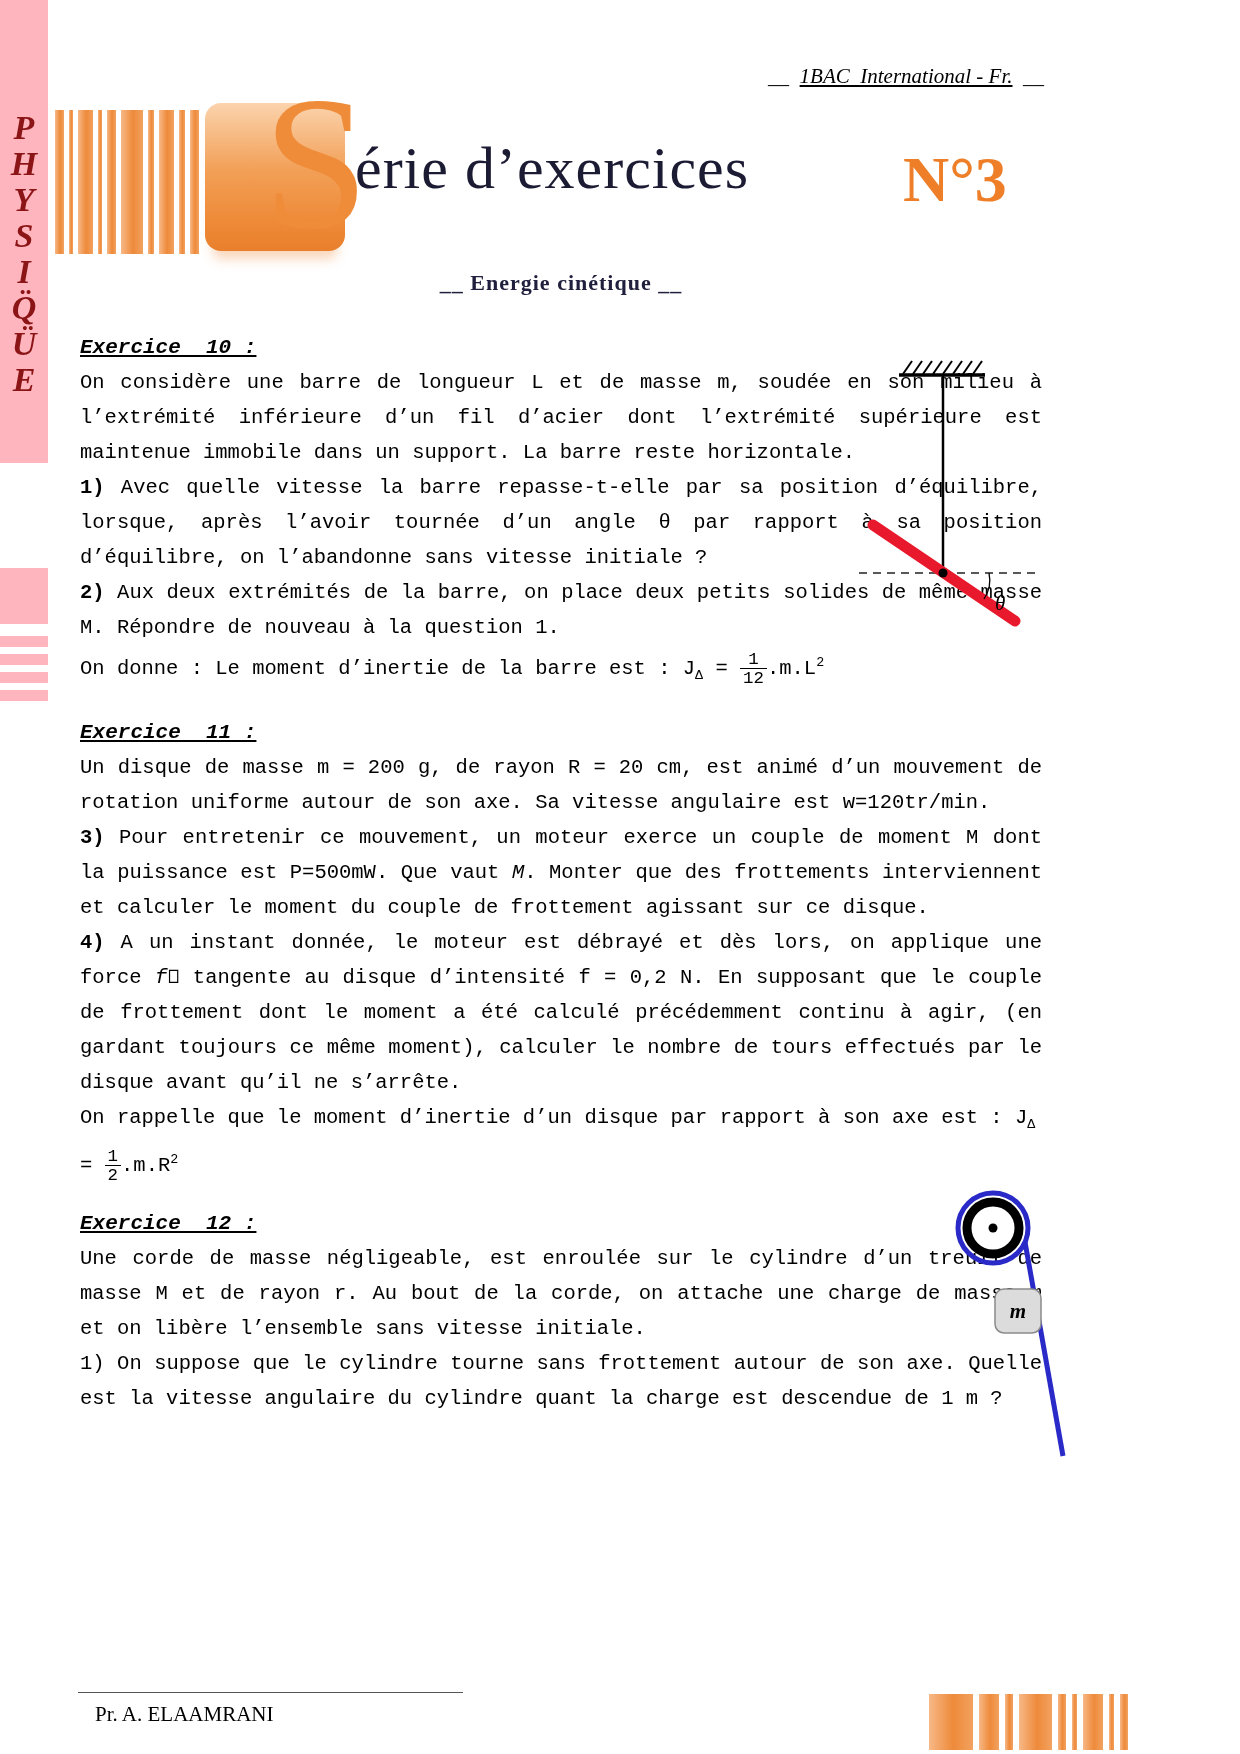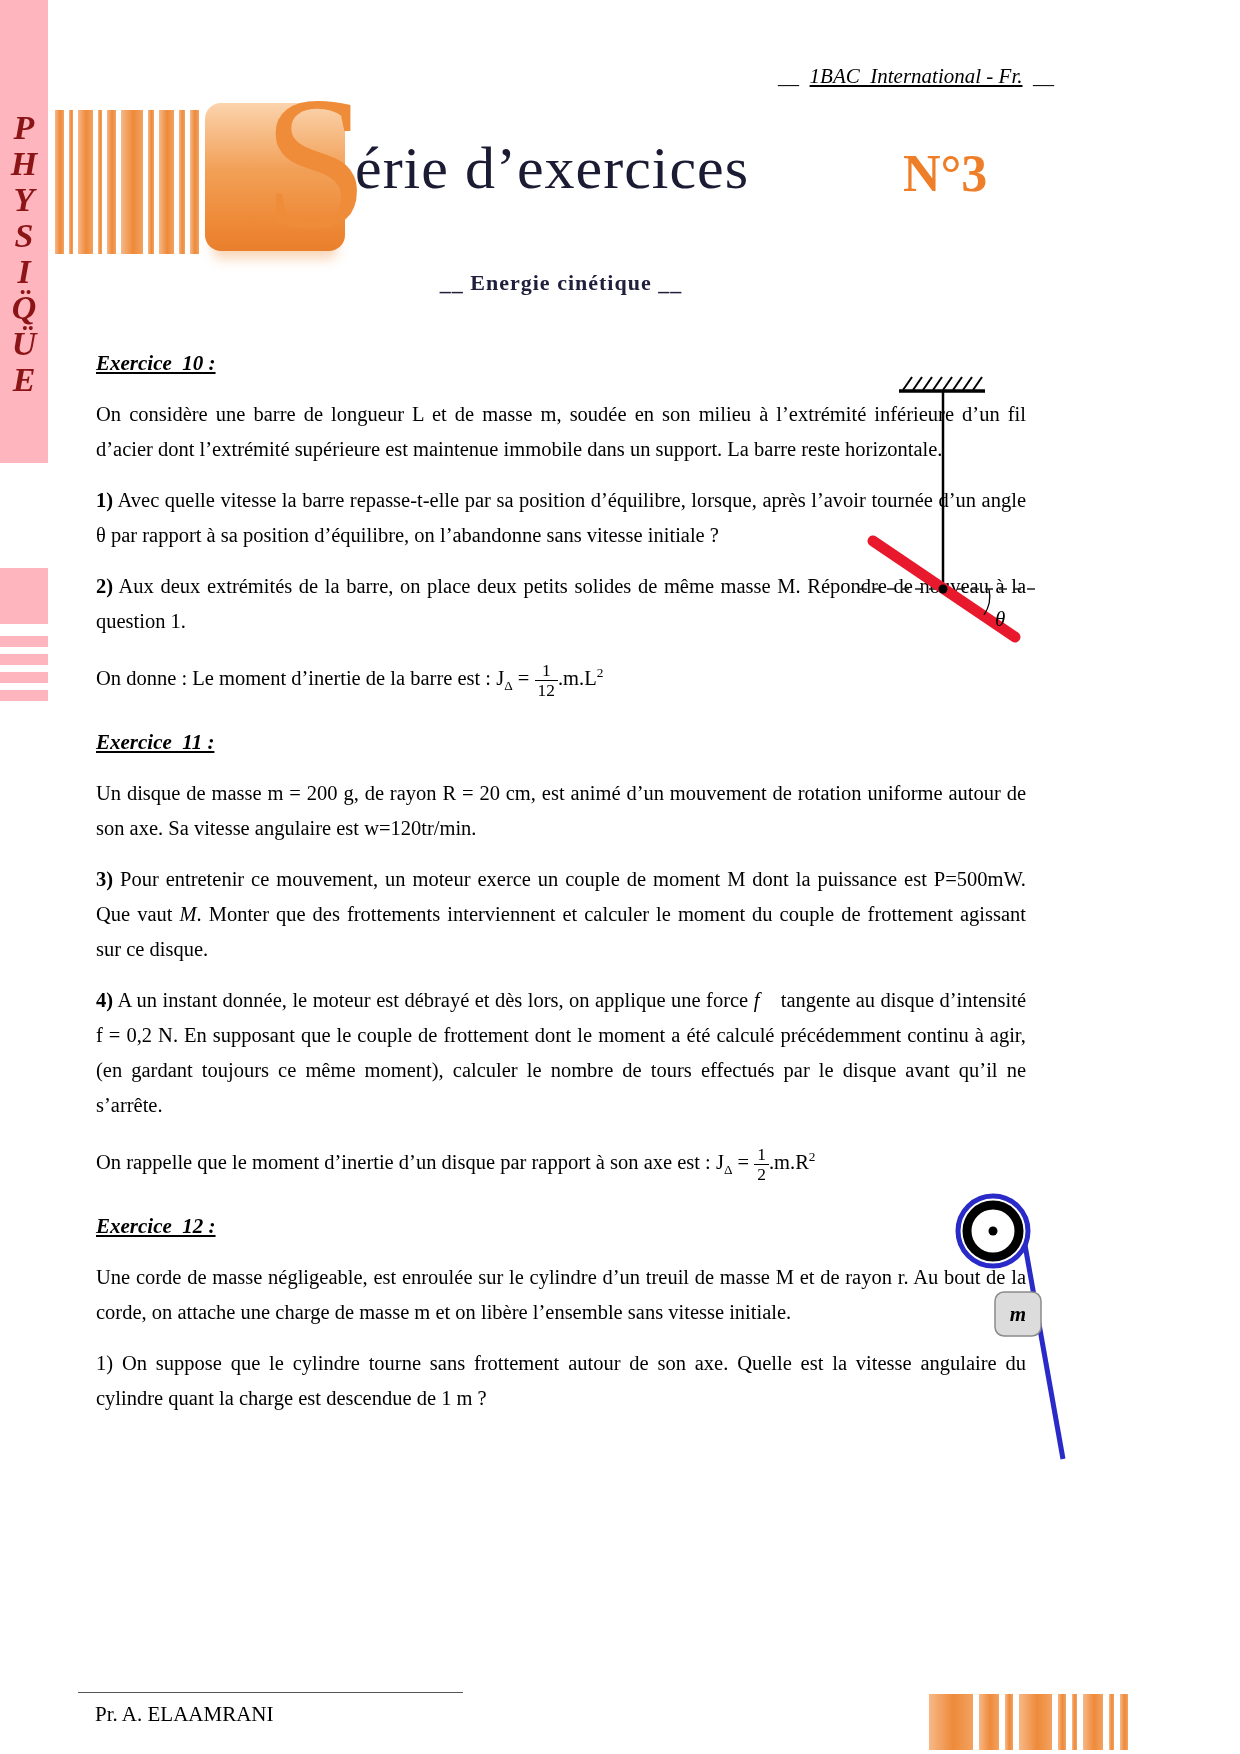--- a/index.html
+++ b/index.html
@@ -17,21 +17,21 @@
   .sidebar-letter {
     font-style:italic; font-weight:bold; font-size:34px; line-height:36px;
     color:#8b1416;
   }
   .sidebar-block { position:absolute; left:0; top:568px; width:48px; height:56px; background:#ffb5bd; }
   .sidebar-stripes { position:absolute; left:0; top:636px; width:48px; }
   .sidebar-stripes .stripe { height:11px; margin-bottom:7px; background:#ffb5bd; }
 
   
   .course-tag {
-    position:absolute; top:64px; right:186px; font-style:italic;
+    position:absolute; top:64px; right:196px; font-style:italic;
     font-size:21px; white-space:pre; color:#000;
   }
   .course-tag .mid { text-decoration:underline; }
 
   .header-bars {
     position:absolute; left:55px; top:110px; height:144px;
     display:flex; gap:5px; align-items:stretch;
   }
   .obar { background:linear-gradient(90deg,#f7b887 0%, #ee8a3a 55%, #f2a260 100%); display:block; }
 
@@ -43,40 +43,40 @@
   }
   .big-s {
     position:absolute; left:263px; top:68px; font-size:190px; line-height:1;
     color:#ef8c3a; font-family:"Liberation Serif", serif;
   }
   .title-rest {
     position:absolute; left:355px; top:138px; font-size:60px; line-height:1;
     color:#1b1b33; letter-spacing:1px;
   }
   .title-number {
-    position:absolute; left:903px; top:148px; font-size:52px; line-height:1;
+    position:absolute; left:903px; top:148px; font-size:64px; line-height:1;
     font-weight:bold; color:#ee7f28;
   }
   .subtitle {
     position:absolute; left:80px; width:962px; top:270px; text-align:center;
     font-size:22px; font-weight:bold; color:#20203e; letter-spacing:1px;
     white-space:pre;
   }
 
   
   .main {
     position:absolute; left:80px; top:330px; width:962px;
     font-size:20.5px; line-height:35px; text-align:justify;
   }
   .ex-section { position:relative; margin-bottom:22px; }
   .ex-heading {
     font-weight:bold; font-style:italic; text-decoration:underline;
     font-size:21px; white-space:pre; text-align:left; margin:0;
   }
-  .main p { margin:16px; }
+  .main p { margin:0;font-family:Liberation Mono, monospace; }
   .narrow-210 { margin-right:215px; }
   .narrow-137 { margin-right:137px; }
   .formula { margin:7px 0 0 0; text-align:left; }
   .frac { display:inline-block; vertical-align:middle; text-align:center; line-height:1.05; font-size:0.85em; }
   .frac .num { display:block; border-bottom:1.4px solid #000; padding:0 3px; }
   .frac .den { display:block; padding:0 3px; }
   sub { font-size:0.65em; }
   sup { font-size:0.65em; }
 
   

